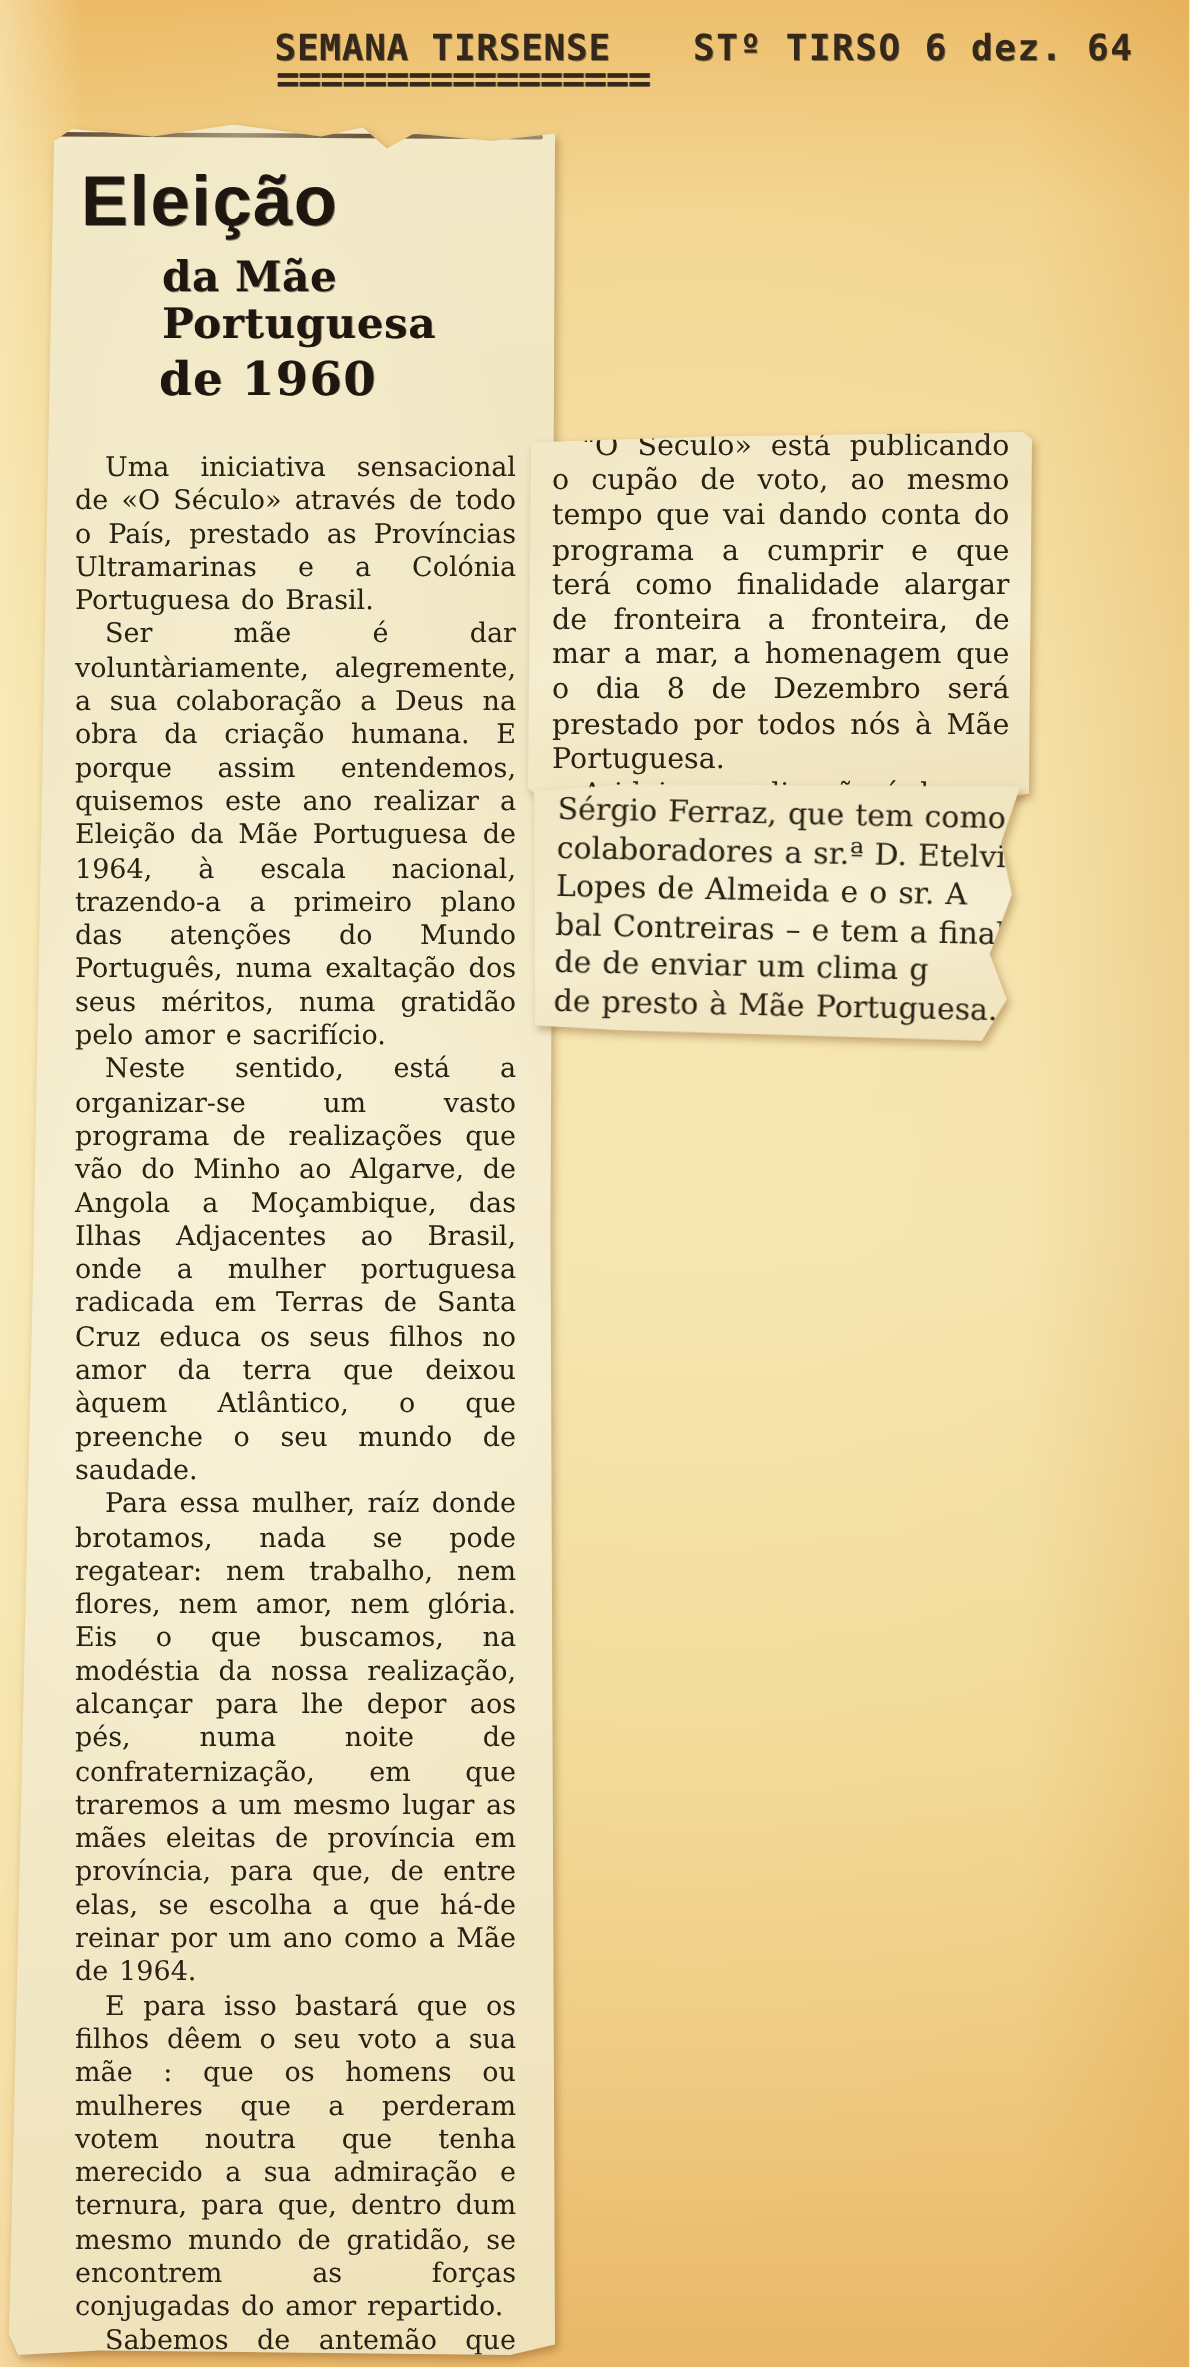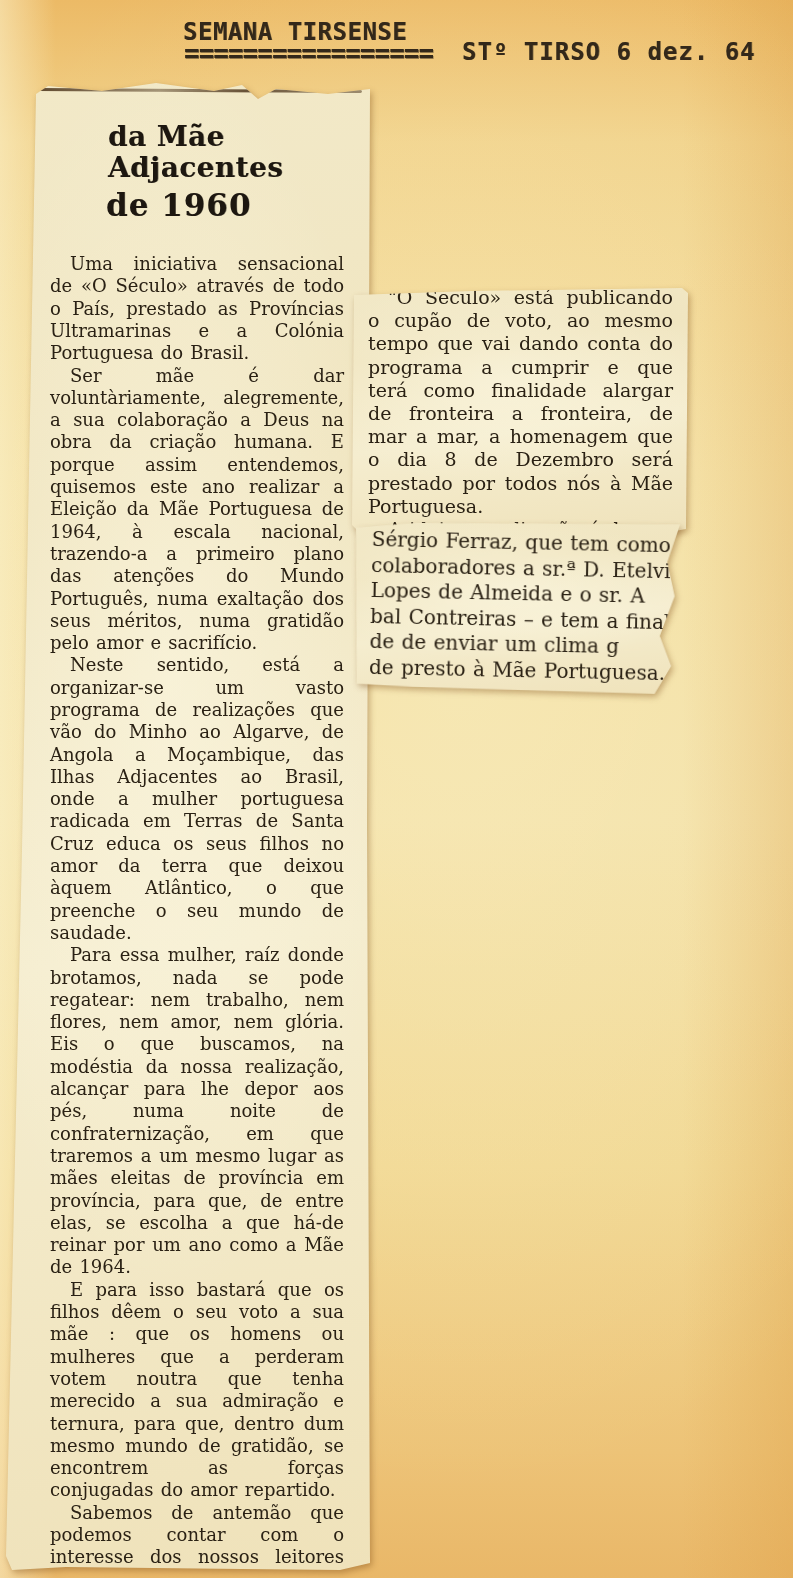--- a/index.html
+++ b/index.html
@@ -26,21 +26,20 @@
     position:absolute;left:184px;top:38px;
     font-family:"DejaVu Sans Mono", monospace;font-weight:700;
     font-size:26px;letter-spacing:-1px;color:#33281a;
     text-shadow:0.6px 0.5px 0 rgba(51,40,26,0.5);
   }
   .place-date{
     position:absolute;left:462px;top:18px;
     font-family:"DejaVu Sans Mono", monospace;font-weight:700;
     font-size:24px;letter-spacing:1px;color:#33281a;
     text-shadow:0.6px 0.4px 0 rgba(51,40,26,0.55);
-    margin-top:20px;
   }
   
   .clip-outer{position:absolute;filter:drop-shadow(2px 3px 3px rgba(120,70,20,0.40));}
   .clip-inner{width:100%;height:100%;position:relative;}
   .paper-bg{
     background:
       radial-gradient(ellipse 90% 60% at 45% 40%, rgba(255,252,235,0.45), rgba(255,252,235,0) 70%),
       linear-gradient(172deg, #f2e9c8 0%, #f0e5c0 28%, #f5edcf 58%, #efe2ba 100%);
   }
   
@@ -108,21 +107,22 @@
   <div class="masthead">
     <div class="pub">SEMANA TIRSENSE</div>
     <div class="pub-underline">=================</div>
     <div class="place-date">STº TIRSO  6 dez. 64</div>
   </div>
 
   <div class="clip-outer clip-left-outer">
     <div class="clip-inner paper-bg clip-left">
       <div class="tear-line"></div>
       <div class="headline">
-        <div class="hl2">da Mãe Adjacentes</div>
+        <div class="hl1">Eleição</div>
+        <div class="hl2">da Mãe Portuguesa</div>
         <div class="hl3">de 1960</div>
       </div>
       <div class="bodycol">
           <p class="para">Uma iniciativa sensacional de «O Século» através de todo o País, prestado as Províncias Ultramarinas e a Colónia Portuguesa do Brasil.</p>
           <p class="para">Ser mãe é dar voluntàriamente, alegremente, a sua colaboração a Deus na obra da criação humana. E porque assim entendemos, quisemos este ano realizar a Eleição da Mãe Portuguesa de 1964, à escala nacional, trazendo-a a primeiro plano das atenções do Mundo Português, numa exaltação dos seus méritos, numa gratidão pelo amor e sacrifício.</p>
           <p class="para">Neste sentido, está a organizar-se um vasto programa de realizações que vão do Minho ao Algarve, de Angola a Moçambique, das Ilhas Adjacentes ao Brasil, onde a mulher portuguesa radicada em Terras de Santa Cruz educa os seus filhos no amor da terra que deixou àquem Atlântico, o que preenche o seu mundo de saudade.</p>
           <p class="para">Para essa mulher, raíz donde brotamos, nada se pode regatear: nem trabalho, nem flores, nem amor, nem glória. Eis o que buscamos, na modéstia da nossa realização, alcançar para lhe depor aos pés, numa noite de confraternização, em que traremos a um mesmo lugar as mães eleitas de província em província, para que, de entre elas, se escolha a que há-de reinar por um ano como a Mãe de 1964.</p>
           <p class="para">E para isso bastará que os filhos dêem o seu voto a sua mãe : que os homens ou mulheres que a perderam votem noutra que tenha merecido a sua admiração e ternura, para que, dentro dum mesmo mundo de gratidão, se encontrem as forças conjugadas do amor repartido.</p>
           <p class="para">Sabemos de antemão que podemos contar com o interesse dos nossos leitores numa iniciativa que a todos há-de unir através de um sentimento bem vinculado na gente da nossa terra : o amor a sua mãe.</p>
         </div>

